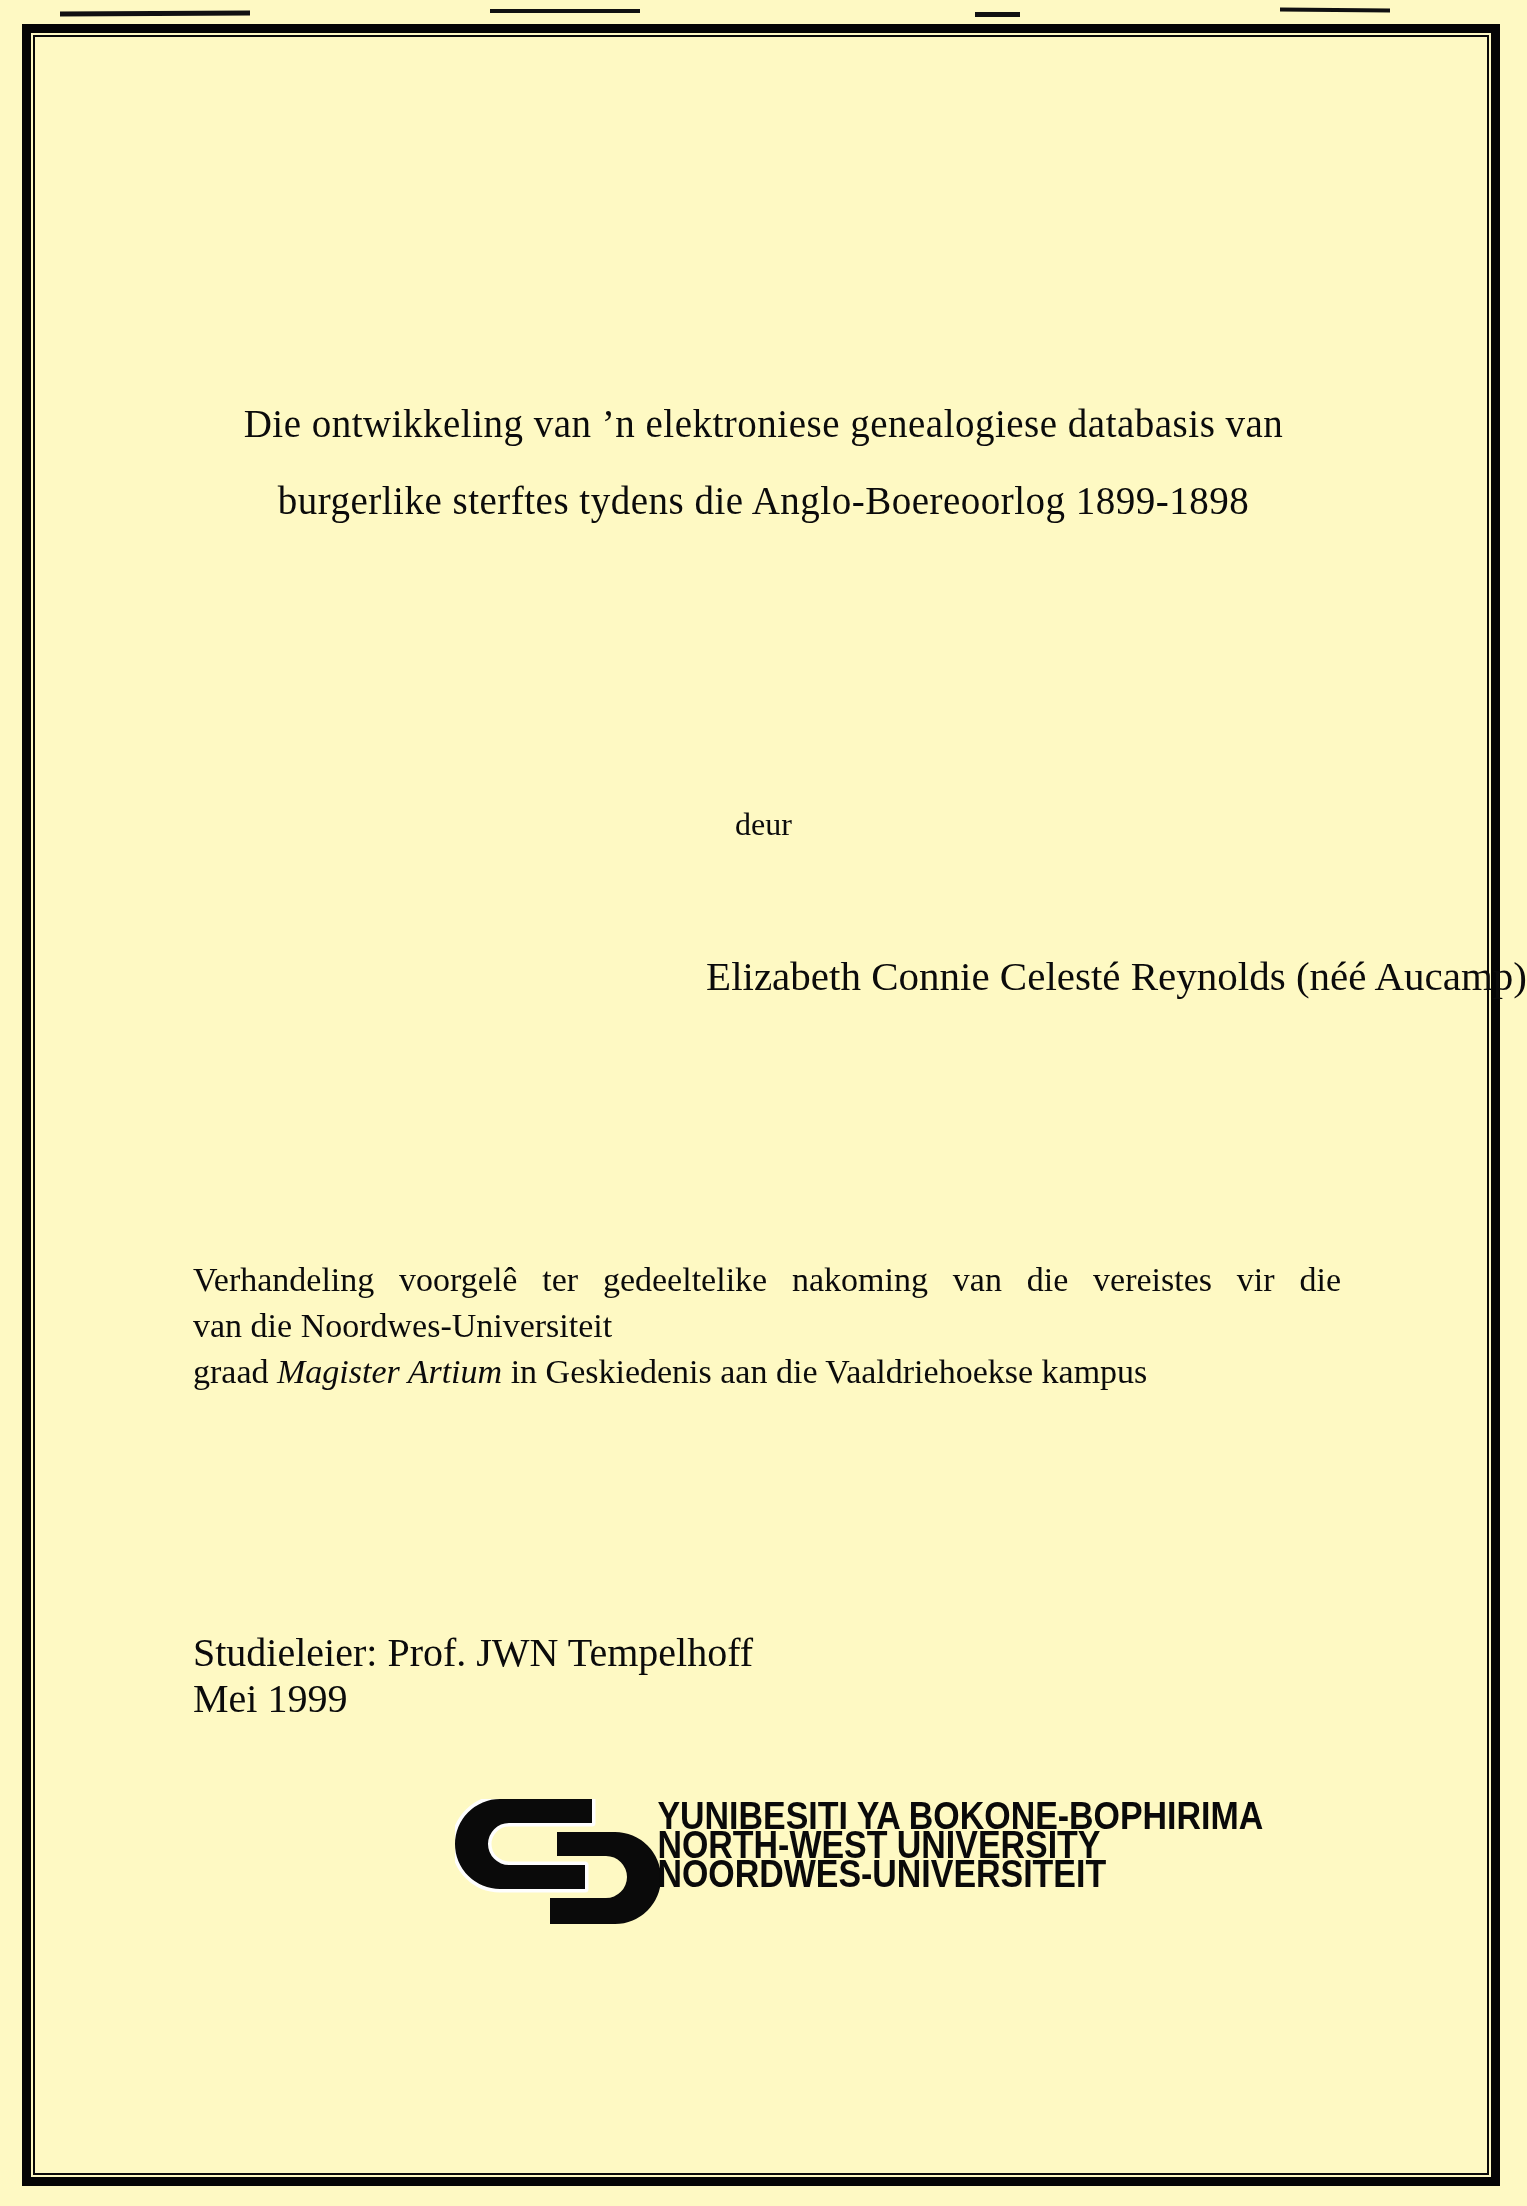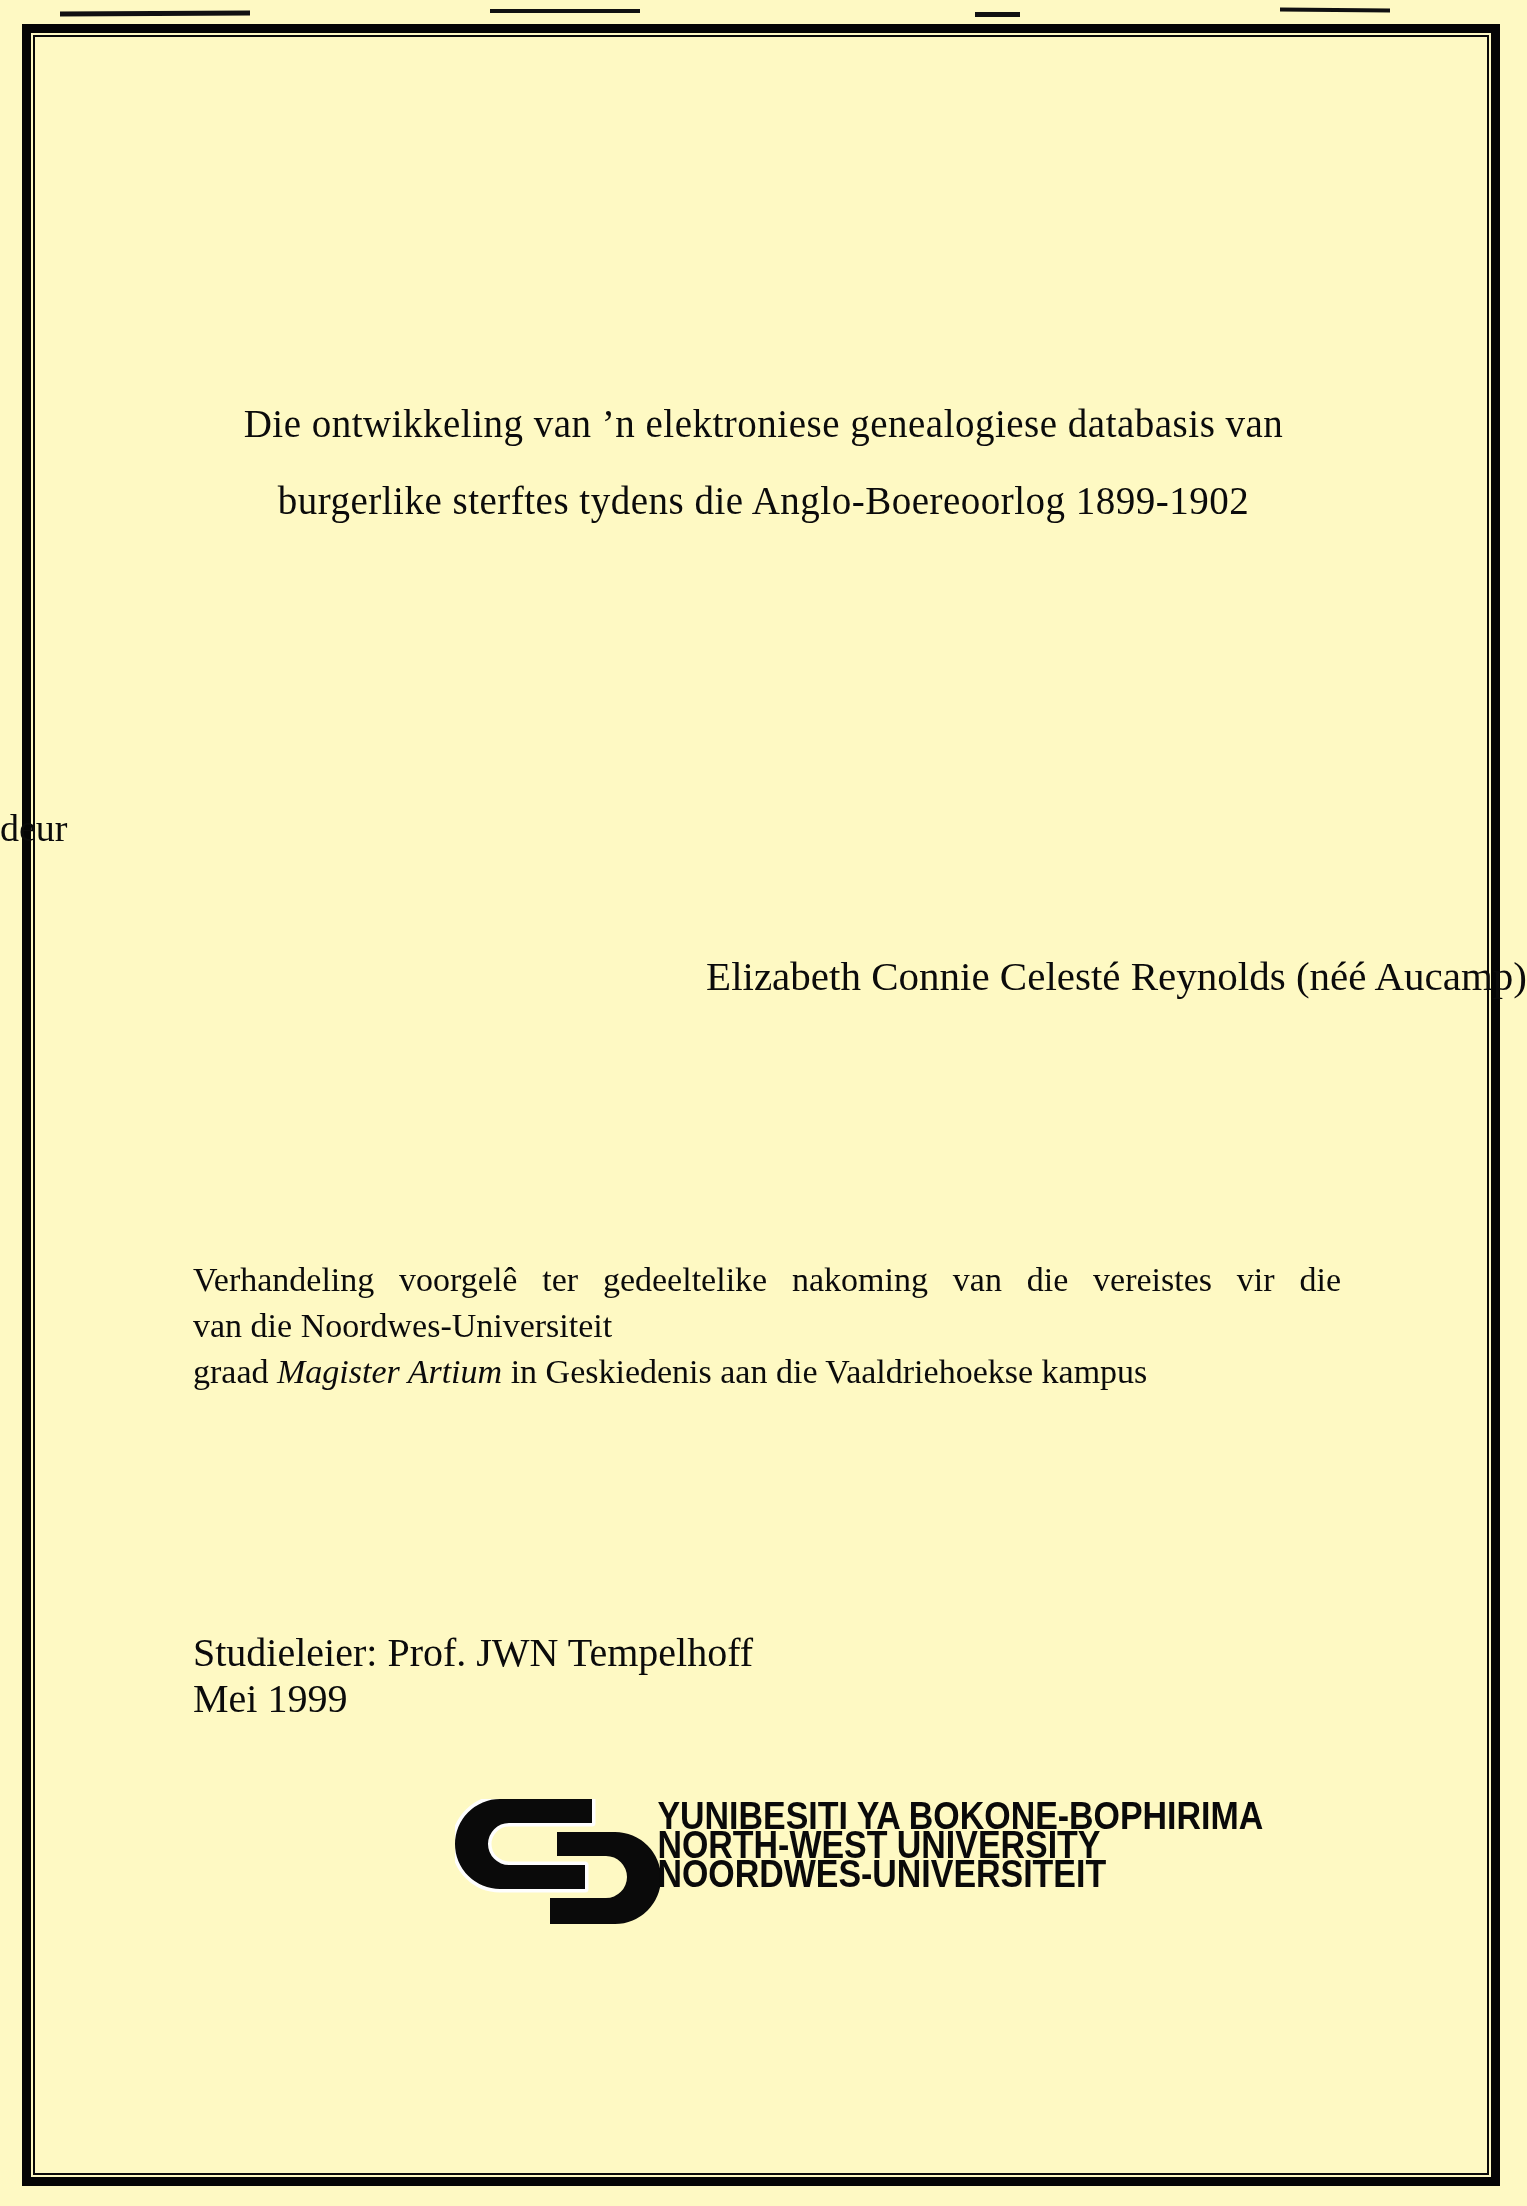--- a/index.html
+++ b/index.html
@@ -27,21 +27,21 @@
   .a3{left:975px;top:12px;width:45px;height:5px;}
   .a4{left:1280px;top:8px;width:110px;height:4px;transform:rotate(0.4deg);}
 
   .title-block{
     position:absolute;left:170px;right:170px;top:385px;
     text-align:center;font-size:39px;line-height:77px;
     letter-spacing:0.5px;
   }
   .byline{
     position:absolute;left:0;right:0;top:806px;
-    font-size:38px;
+    text-align:center;font-size:32px;
   }
   .author{
     position:absolute;left:0;right:0;top:952px;
     text-align:right;font-size:41px;
   }
   .statement{
     position:absolute;left:193px;width:1148px;top:1221px;
     font-size:34px;line-height:46px;
   }
   .statement .justify{
@@ -74,21 +74,21 @@
   <div class="artifact a1"></div>
   <div class="artifact a2"></div>
   <div class="artifact a3"></div>
   <div class="artifact a4"></div>
 
   <div class="frame-outer"></div>
   <div class="frame-inner"></div>
 
   <div class="title-block">
     <div>Die ontwikkeling van ’n elektroniese genealogiese databasis van</div>
-    <div>burgerlike sterftes tydens die Anglo-Boereoorlog 1899-1902</div>
+    <div>burgerlike sterftes tydens die Anglo-Boereoorlog 1899-1898</div>
   </div>
 
   <div class="byline">deur</div>
 
   <div class="author">Elizabeth Connie Celesté Reynolds (néé Aucamp)</div>
 
   <div class="statement">
     <div class="justify">Verhandeling voorgelê ter gedeeltelike nakoming van die vereistes vir die</div>
     <div>van die Noordwes-Universiteit</div>
     <div><span>graad </span><span class="italic">Magister Artium</span><span> in Geskiedenis aan die Vaaldriehoekse kampus</span></div>

